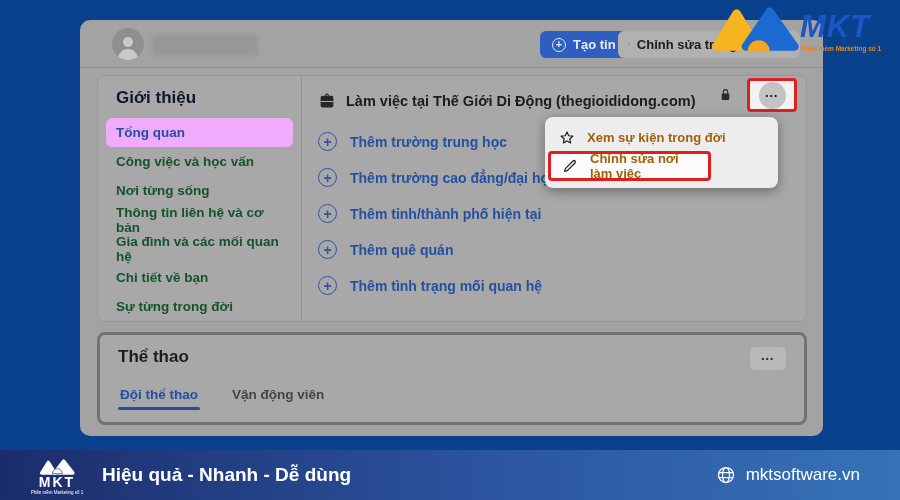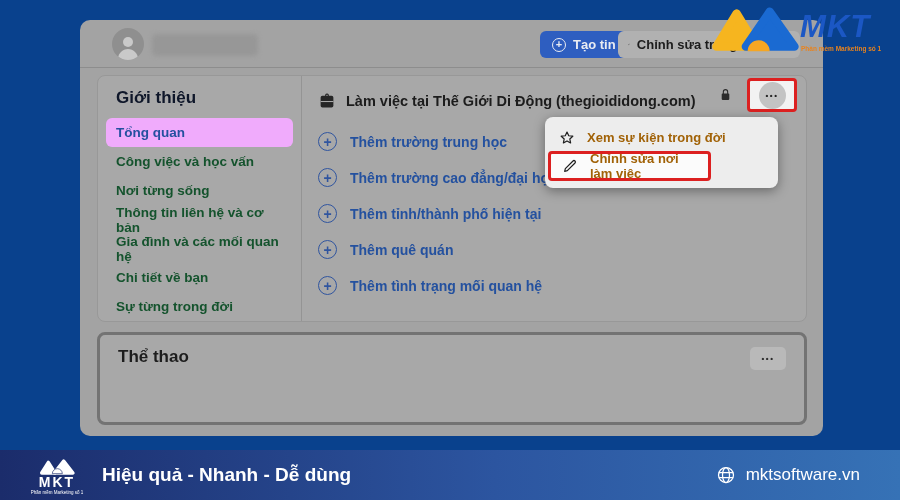--- a/index.html
+++ b/index.html
@@ -178,20 +178,24 @@
         </div>
       </div>
     </div>
   </div>
 
   <div class="sports-card">
     <div class="sports-title">Thể thao</div>
     <div class="sports-ellipsis">
       <span>•••</span>
     </div>
+    <div class="tabs">
+      <div class="tab active">Đội thể thao</div>
+      <div class="tab">Vận động viên</div>
+    </div>
   </div>
 </div>
 
 <div class="menu">
   <div class="menu-item">
     <span class="mi-icon">
       <svg width="16" height="16" viewBox="0 0 24 24" fill="none" stroke="#1e1e1e" stroke-width="1.8" stroke-linejoin="round">
         <path d="M12 3l2.6 5.6 6.1.7-4.5 4.1 1.2 6-5.4-3-5.4 3 1.2-6L3.3 9.3l6.1-.7z"></path>
       </svg>
     </span>

